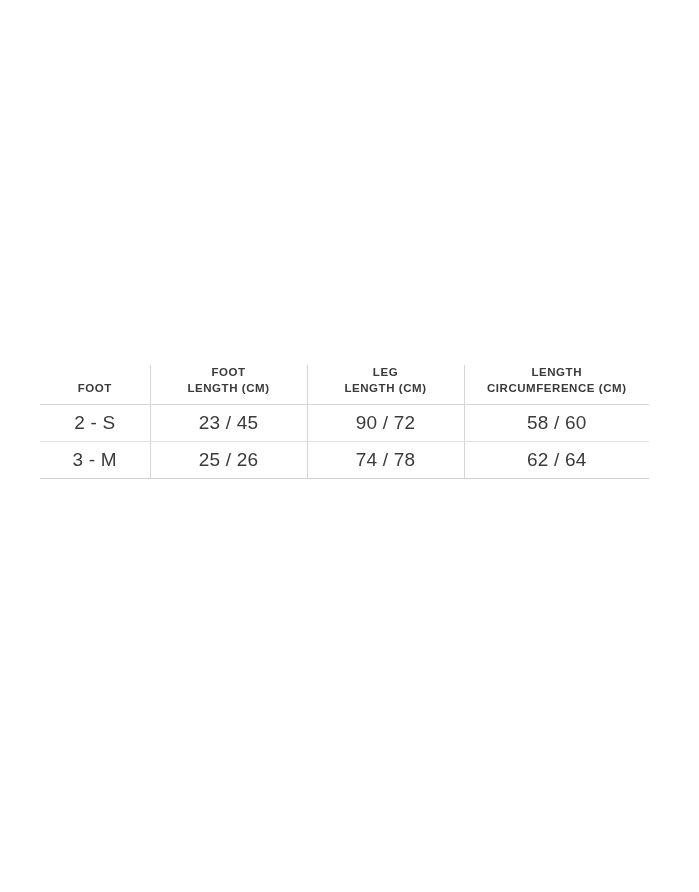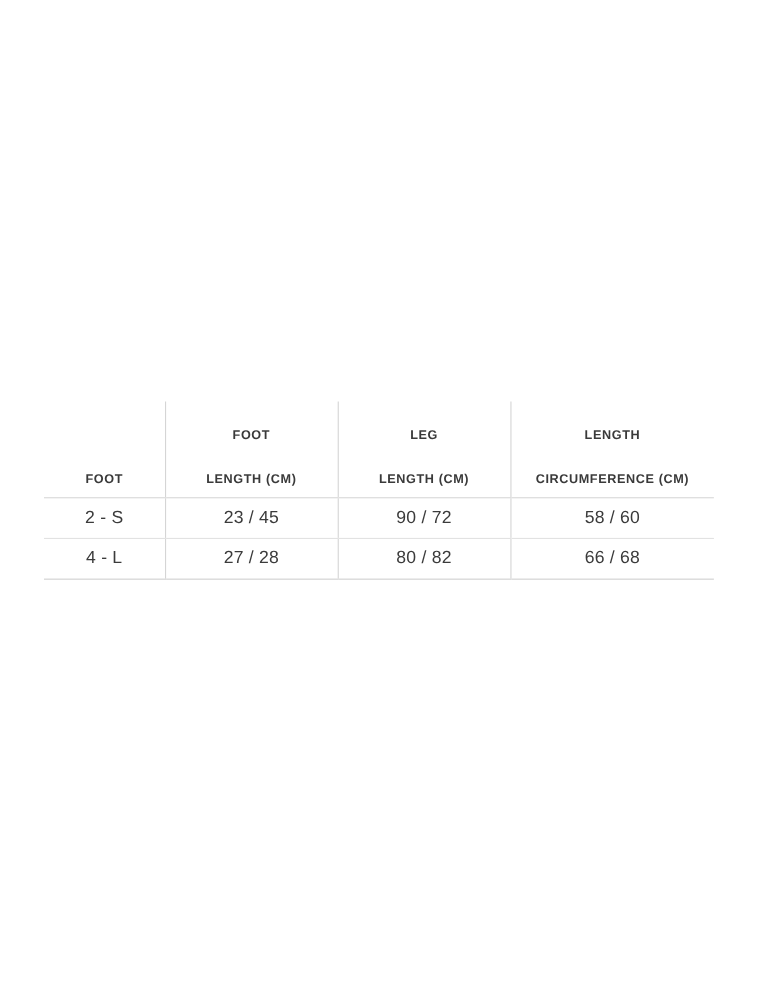--- a/index.html
+++ b/index.html
@@ -50,25 +50,24 @@
     text-align: center;
     vertical-align: bottom;
     padding: 0 4px 8px 4px;
     line-height: 1.35;
     border-bottom: 1px solid #d8d8d8;
   }
 
   table.size-table thead th .hdr-line {
     display: block;
     white-space: nowrap;
-    margin-top: 24px;
   }
 
   table.size-table tbody td {
-    font-size: 16px;
+    font-size: 19px;
     font-weight: 400;
     color: #3b3b3b;
     text-align: center;
     height: 36px;
     padding: 0 4px;
     border-bottom: 1px solid #e2e2e2;
     letter-spacing: 0.2px;
   }
 
   table.size-table tbody tr:last-child td {
@@ -117,22 +116,22 @@
         </tr>
       </thead>
       <tbody>
         <tr>
           <td>2 - S</td>
           <td class="sep">23 / 45</td>
           <td class="sep">90 / 72</td>
           <td class="sep">58 / 60</td>
         </tr>
         <tr>
-          <td>4 - L</td>
-          <td class="sep">27 / 28</td>
-          <td class="sep">80 / 82</td>
-          <td class="sep">66 / 68</td>
+          <td>3 - M</td>
+          <td class="sep">25 / 26</td>
+          <td class="sep">74 / 78</td>
+          <td class="sep">62 / 64</td>
         </tr>
       </tbody>
     </table>
   </div>
 
 </div>
 
 </body></html>

